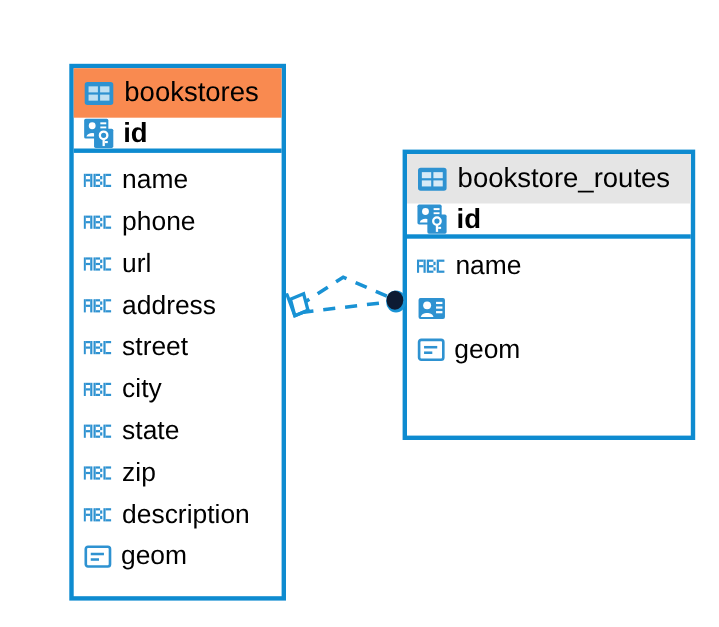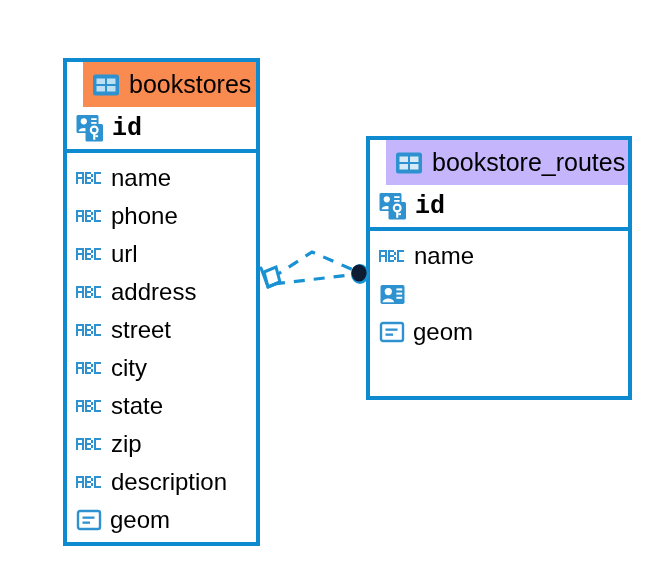--- a/index.html
+++ b/index.html
@@ -31,39 +31,37 @@
   }
 
   .entity-header {
     display: flex;
     align-items: center;
     gap: 9px;
     box-sizing: border-box;
     padding: 4px 8px 4px 9px;
     height: 45px;
     flex: 0 0 auto;
-    margin-left: 16px;
   }
   .entity-header .title {
     font-size: 25px;
     color: #000000;
     line-height: 1;
     white-space: nowrap;
   }
 
   .pk-row {
     display: flex;
     align-items: center;
     gap: 8px;
     box-sizing: border-box;
     padding: 3px 8px 3px 9px;
-    height: 46px;
+    height: 32px;
     border-bottom: 4px solid #0E8BD0;
     flex: 0 0 auto;
-    font-family: Liberation Mono, monospace;
   }
   .pk-row .fname {
     font-size: 25px;
     font-weight: bold;
     color: #000000;
     line-height: 1;
   }
 
   .field-list {
     display: flex;
@@ -113,21 +111,21 @@
     background: #F98A50;
   }
 
   #entity-bookstore-routes {
     left: 366px;
     top: 136px;
     width: 266px;
     height: 264px;
   }
   #entity-bookstore-routes .entity-header {
-    background: #c4b5fd;
+    background: #e5e5e5;
   }
 
   
   .connector {
     position: absolute;
     left: 250px;
     top: 240px;
     width: 140px;
     height: 80px;
     pointer-events: none;

